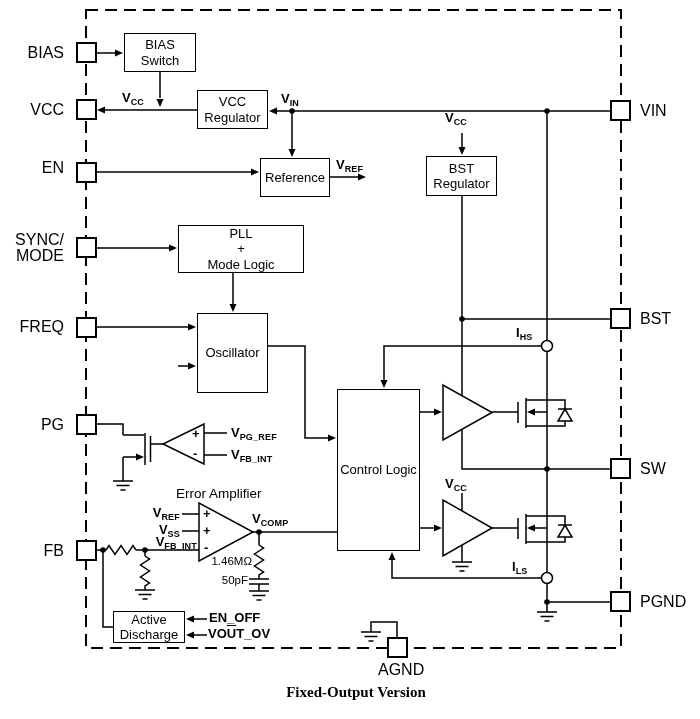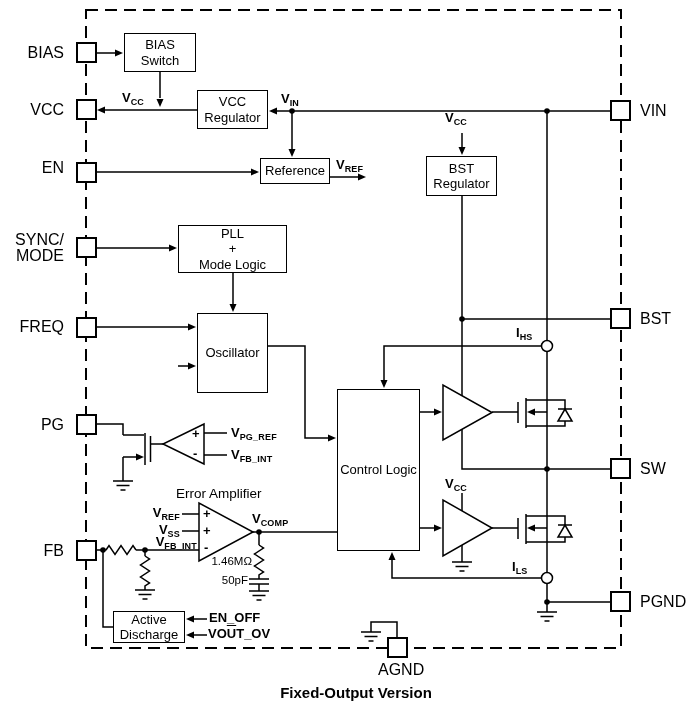--- a/index.html
+++ b/index.html
@@ -10,21 +10,21 @@
          display:flex;align-items:center;justify-content:center;text-align:center;
          font-size:13px;line-height:1.18;white-space:pre-line;}
   .pinlbl{position:absolute;font-size:16px;line-height:16px;white-space:pre-line;text-align:right;}
   .pinlbl.lft{text-align:left;}
   .sig{position:absolute;font-size:13px;font-weight:700;line-height:14px;white-space:nowrap;}
   .sig .sub{font-size:9px;position:relative;top:3px;letter-spacing:0.2px;text-align:right;}
   .sig.plain{font-weight:400;font-size:13.5px;}
   .sml{position:absolute;font-size:11.5px;line-height:12px;white-space:nowrap;}
   .sign{position:absolute;font-size:13px;font-weight:700;line-height:13px;}
   .ovl{text-decoration:overline;}
-  .caption{position:absolute;left:12px;right:0;text-align:center;font-size:15px;font-weight:700;}
+  .caption{position:absolute;left:12px;right:0;text-align:center;font-size:15px;font-weight:700;font-family:Liberation Serif, serif;}
 </style>
 </head>
 <body>
 
 <div class="stage">
 
   <svg class="wires" width="700" height="719" viewBox="0 0 700 719">
 
     <rect x="86" y="10" width="535" height="638" fill="none" stroke="#000" stroke-width="2" stroke-dasharray="12 7"></rect>
 
@@ -151,24 +151,24 @@
       <rect x="611" y="459" width="19" height="19"></rect>
       <rect x="611" y="592" width="19" height="19"></rect>
       <rect x="388" y="638" width="19" height="19"></rect>
     </g>
   </svg>
 
   <div class="block" style="left:124px;top:33px;width:72px;height:39px">BIAS
 Switch</div>
   <div class="block" style="left:197px;top:90px;width:71px;height:39px">VCC
 Regulator</div>
-  <div class="block" style="left:260px;top:158px;width:70px;height:26px">Reference</div>
+  <div class="block" style="left:260px;top:158px;width:70px;height:39px">Reference</div>
   <div class="block" style="left:426px;top:156px;width:71px;height:40px">BST
 Regulator</div>
-  <div class="block" style="left:178px;top:225px;width:109px;height:48px">PLL
+  <div class="block" style="left:178px;top:225px;width:126px;height:48px">PLL
 +
 Mode Logic</div>
   <div class="block" style="left:197px;top:313px;width:71px;height:80px">Oscillator</div>
   <div class="block" style="left:337px;top:389px;width:83px;height:162px">Control Logic</div>
   <div class="block" style="left:113px;top:611px;width:72px;height:32px">Active
 Discharge</div>
 
   <div class="pinlbl" style="right:636px;top:45px">BIAS</div>
   <div class="pinlbl" style="right:636px;top:102px">VCC</div>
   <div class="pinlbl" style="right:636px;top:160px">EN</div>

